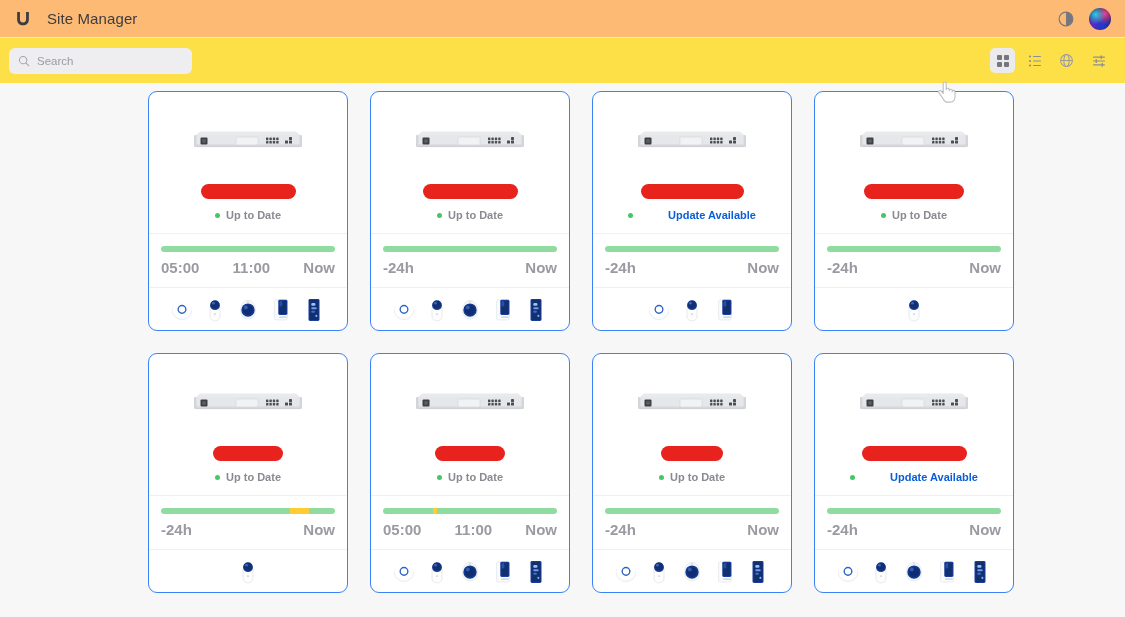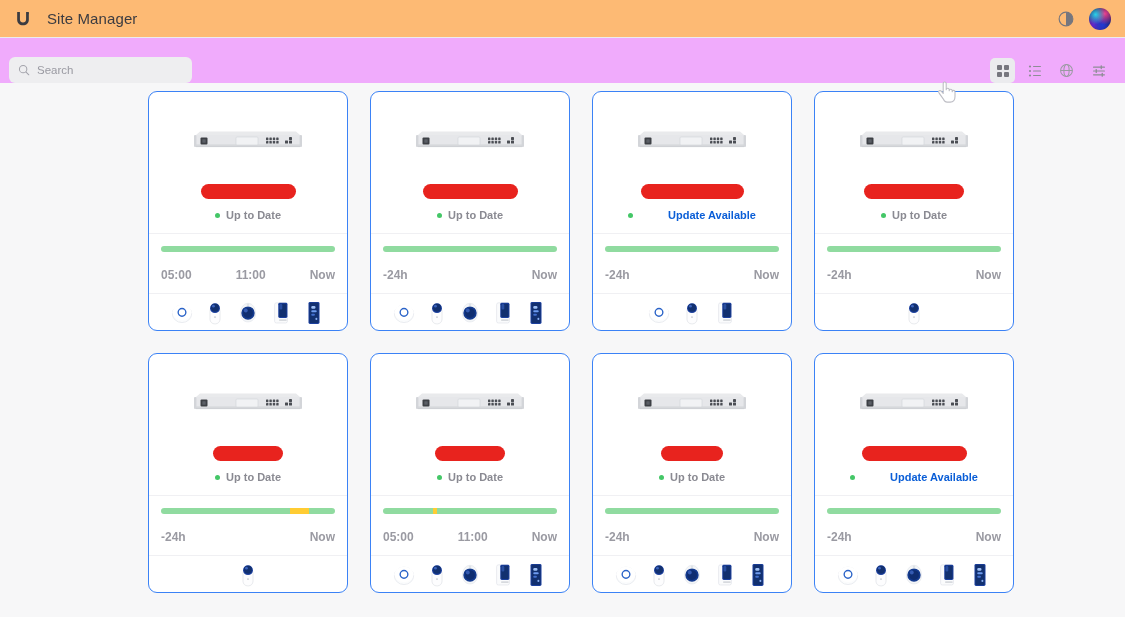--- a/index.html
+++ b/index.html
@@ -34,23 +34,23 @@
       radial-gradient(circle at 30% 30%, #2ad1e8 0%, rgba(42,209,232,0) 45%),
       radial-gradient(circle at 72% 26%, #f03f8e 0%, rgba(240,63,142,0) 48%),
       radial-gradient(circle at 60% 78%, #1f3bd4 0%, rgba(31,59,212,0) 55%),
       radial-gradient(circle at 22% 75%, #7a20c9 0%, rgba(122,32,201,0) 58%),
       #1b1e5e;
     cursor: pointer; flex: none;
   }
 
   
   .toolbar {
-    height: 45px; display: flex; align-items: flex-end;
+    height: 45px; display: flex; align-items: center;
     padding: 0 14px 0 9px;
-    background: #f0abfc;
+    background: #fde047;
   }
   .search-box {
     width: 183px; height: 26px;
     background: #eeeef0; border-radius: 6px;
     display: flex; align-items: center; gap: 7px;
     padding: 0 9px; cursor: text;
   }
   .search-icon { width: 12px; height: 12px; display: block; flex: none; }
   .search-ph { font-size: 11.5px; color: #9a9aa2; }
   .tool-icons { margin-left: auto; display: flex; align-items: center; gap: 7px; }
@@ -103,21 +103,21 @@
 
   .uptime-wrap { width: 174px; margin-top: 12px; }
   .uptime-bar {
     width: 100%; height: 6px; border-radius: 3px;
     background: #90dba0; overflow: hidden; position: relative;
     display: flex;
   }
   .seg-warn { background: #ffcc33; height: 100%; position: absolute; top: 0; }
   .uptime-labels {
     display: flex; justify-content: space-between;
-    margin-top: 16px; font-size: 12px; color: #9a9aa2;
+    margin-top: 7px; font-size: 15px; color: #9a9aa2;
   }
   .uptime-labels span.mid { flex: none; }
 
   .divider2 { width: 100%; height: 1px; background: #f0f0f3; margin-top: 11px; }
 
   .devices {
     flex: 1; width: 100%;
     display: flex; align-items: center; justify-content: center;
     gap: 11px;
   }

